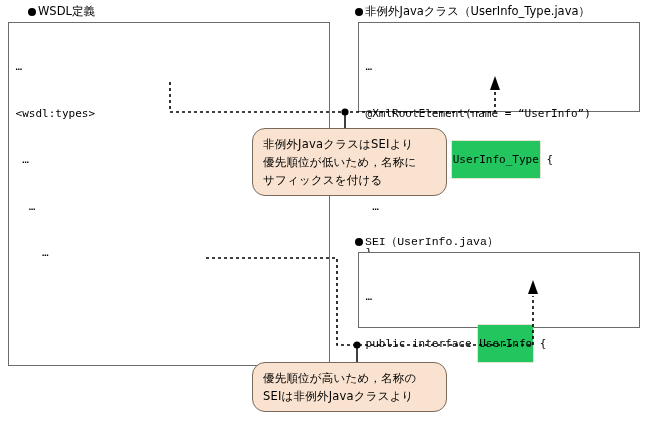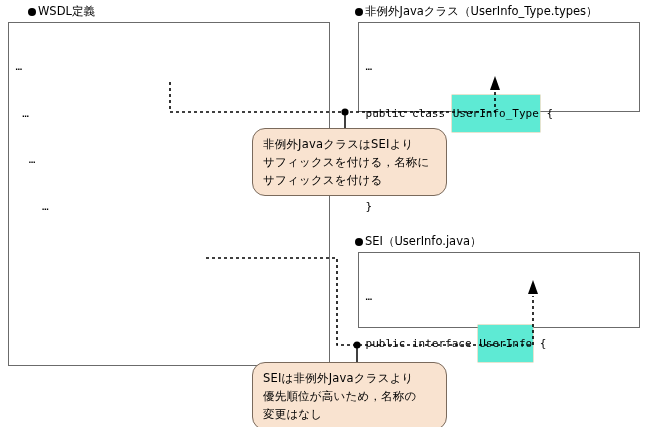--- a/index.html
+++ b/index.html
@@ -48,21 +48,21 @@
     padding: 5px 0 5px 0;
   }
   .code-line {
     display: block;
     white-space: pre;
     height: 15.5px;
   }
 
   
   .hl {
-    background: #5eead4;
+    background: #22c55e;
     padding: 12px 1px;
     box-shadow: 0 0 0 0.5px #c9c9a0;
     margin-top: 24px;
   }
 
   
   .callout {
     position: absolute;
     box-sizing: border-box;
     background: #f9e3d0;
@@ -87,50 +87,52 @@
 <body>
 
 <div id="canvas">
 
   <div class="section-title" style="left:4px; top:6px;margin-left:24px;">
     <span class="bullet"></span><span>WSDL定義</span>
   </div>
 
   <div class="code-box" id="wsdl-box" style="left:8px; top:22px; width:322px; height:344px;">
     <span class="code-line"> …</span>
+    <span class="code-line"> &lt;wsdl:types&gt;</span>
     <span class="code-line">  …</span>
     <span class="code-line">   …</span>
     <span class="code-line">     …</span>
     
     
     
     
     
     
     
     
     
     
     
     
     
   </div>
 
   <div class="section-title" style="left:355px; top:6px;">
-    <span class="bullet"></span><span>非例外Javaクラス（UserInfo_Type.types）</span>
+    <span class="bullet"></span><span>非例外Javaクラス（UserInfo_Type.java）</span>
   </div>
 
   <div class="code-box" style="left:358px; top:22px; width:282px; height:90px;">
     <span class="code-line"> …</span>
+    <span class="code-line"> @XmlRootElement(name = “UserInfo”)</span>
     <span class="code-line"> public class <span class="hl">UserInfo_Type</span> {</span>
     <span class="code-line">  …</span>
     <span class="code-line"> }</span>
   </div>
 
-  <div class="section-title" style="left:355px; top:236px;">
+  <div class="section-title" style="left:355px; top:236px;font-family:Liberation Mono, monospace;">
     <span class="bullet"></span><span>SEI（UserInfo.java）</span>
   </div>
 
   <div class="code-box" style="left:358px; top:252px; width:282px; height:76px;">
     <span class="code-line"> …</span>
     <span class="code-line"> public interface <span class="hl">UserInfo</span> {</span>
     <span class="code-line">  …</span>
     
   </div>
 
@@ -142,23 +144,22 @@
     <line x1="345" y1="112" x2="345" y2="128" stroke="#000000" stroke-width="1.5"></line>
 
     <polyline points="206,258 337,258 337,345 533,345 533,296" fill="none" stroke="#000000" stroke-width="1.6" stroke-dasharray="3,3"></polyline>
     <polygon points="533,280 528,294 538,294" fill="#000000"></polygon>
     <circle cx="357" cy="345" r="3.6" fill="#000000"></circle>
     <line x1="357" y1="345" x2="357" y2="362" stroke="#000000" stroke-width="1.5"></line>
   </svg>
 
   <div class="callout" style="left:252px; top:128px; width:195px;">
     <span>非例外JavaクラスはSEIより</span>
-    <span>サフィックスを付ける，名称に</span>
+    <span>優先順位が低いため，名称に</span>
     <span>サフィックスを付ける</span>
   </div>
 
   <div class="callout" style="left:252px; top:362px; width:195px;">
+    <span>優先順位が高いため，名称の</span>
     <span>SEIは非例外Javaクラスより</span>
-    <span>優先順位が高いため，名称の</span>
-    <span>変更はなし</span>
   </div>
 
 </div>
 
 </body></html>

